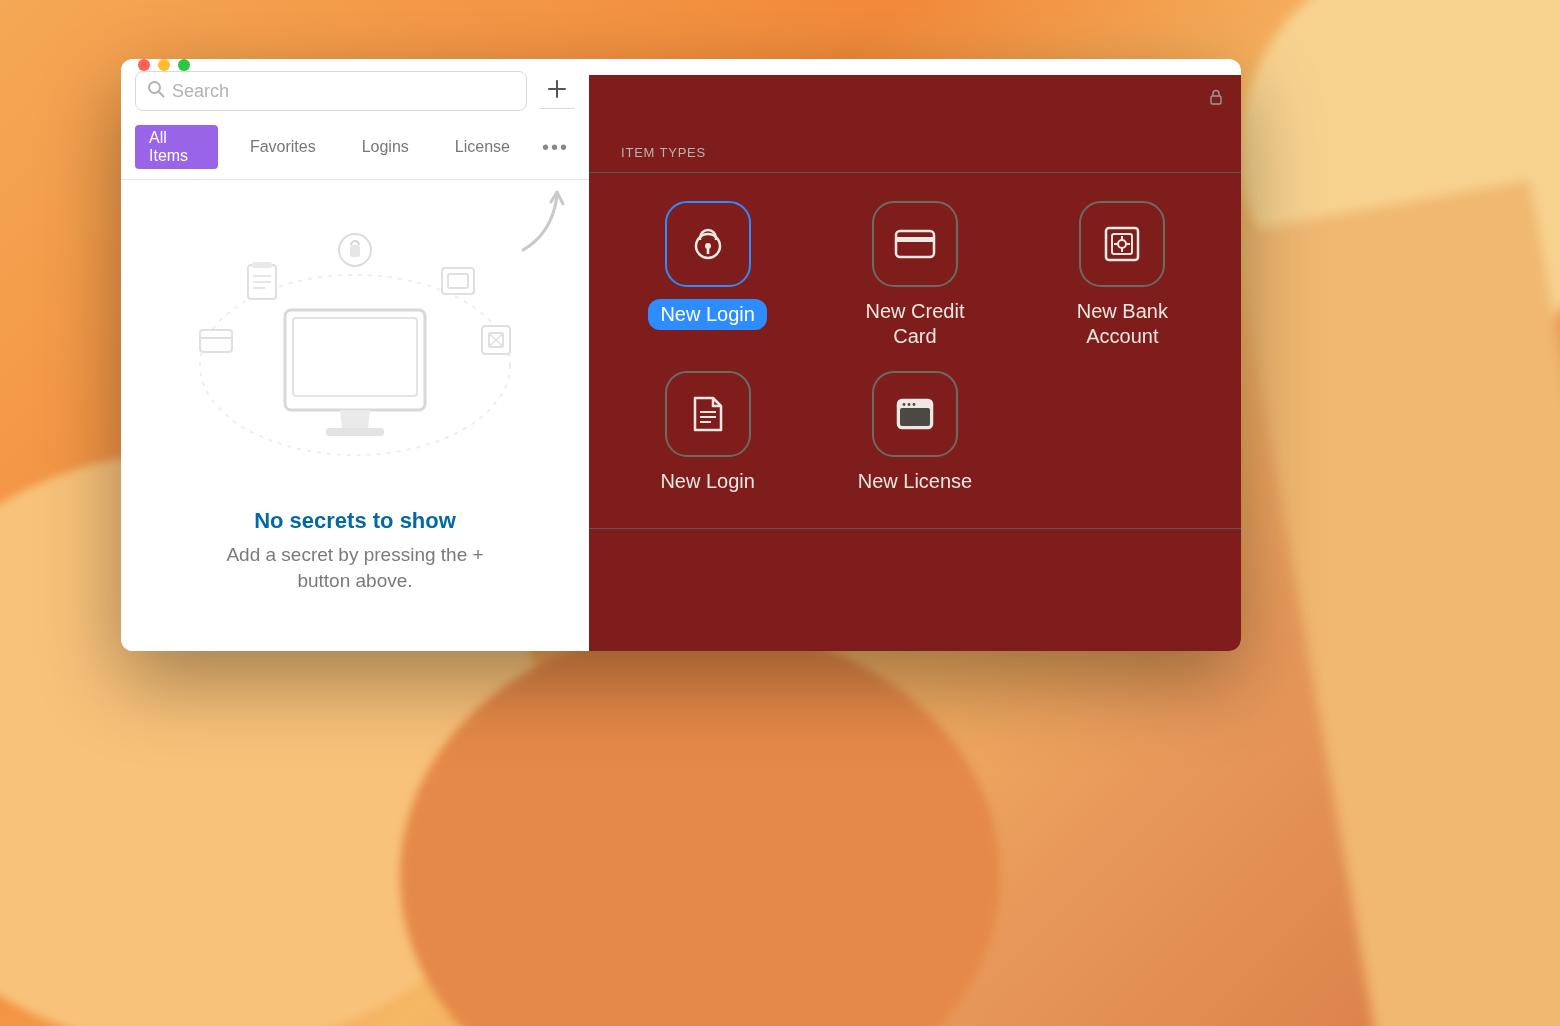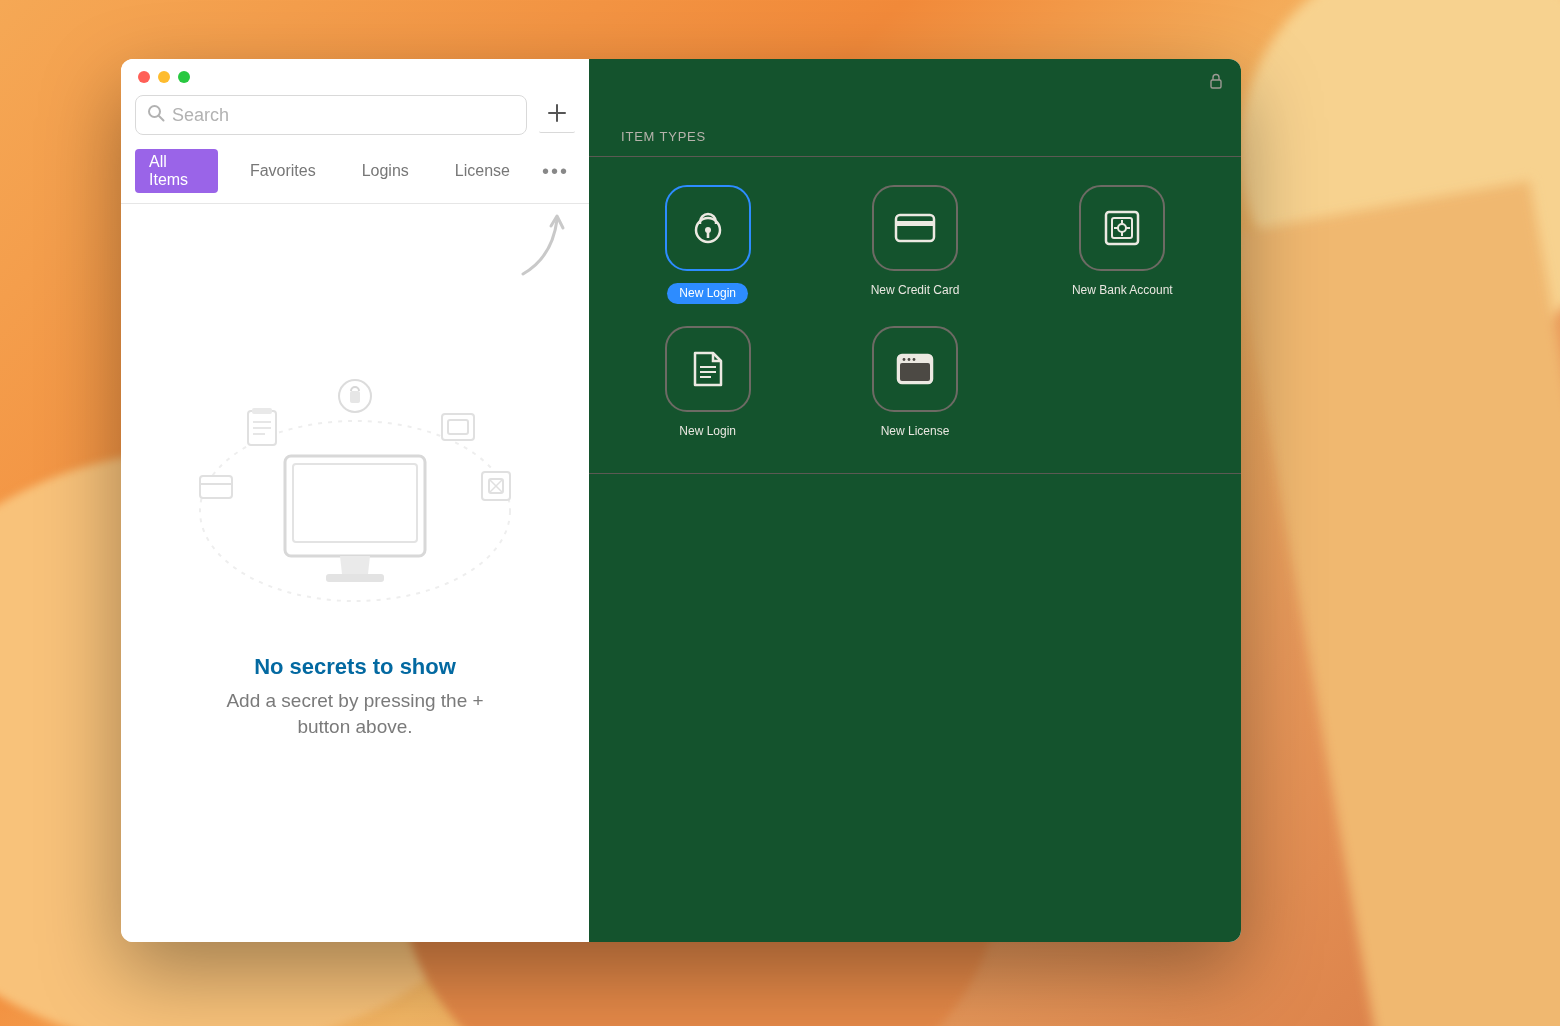--- a/index.html
+++ b/index.html
@@ -10,21 +10,21 @@
       position: relative; overflow: hidden;
     }
     .bg-shape { position:absolute; }
     .bg1 { top:450px; left:-150px; width:700px; height:600px; background:#f8c27a; border-radius:50%; filter:blur(4px); }
     .bg2 { top:-50px; right:-80px; width:400px; height:400px; background:#f7d28f; border-radius:50%; filter:blur(6px); }
     .bg3 { bottom:-100px; left:400px; width:600px; height:500px; background:#e58948; border-radius:50%; filter:blur(4px);}
     .bg4 { top:200px; right:-50px; width:300px; height:900px; background:#f0b870; transform:rotate(-10deg); filter:blur(6px);}
 
     .window {
       position:absolute; top:59px; left:121px;
-      width:1120px; height:883px;
+      width:1120px; height:592px;
       background:#fff;
       border-radius:12px;
       box-shadow:0 30px 80px rgba(0,0,0,0.35);
       display:flex; overflow:hidden;
     }
 
     
     .left-panel { width:468px; display:flex; flex-direction:column; background:#fff; }
 
     .titlebar { height:36px; display:flex; align-items:center; padding-left:17px; gap:8px; }
@@ -57,36 +57,36 @@
     .tab-pill.active { background:#9a64e8; color:#fff; }
     .tabs-more { margin-left:auto; color:#888; font-size:20px; letter-spacing:2px; cursor:pointer; padding-right:6px;}
 
     .empty-area { flex:1; position:relative; display:flex; flex-direction:column; align-items:center; justify-content:center; padding:0 40px 80px 40px;}
     .arrow-up { position:absolute; top:6px; right:22px; }
     .illus { margin-top:30px; }
     .empty-title { margin-top:34px; font-size:22px; font-weight:600; color:#0369a1; }
     .empty-sub { margin-top:8px; font-size:19px; color:#7a7a7a; text-align:center; line-height:1.35; max-width:300px;}
 
     
-    .right-panel { flex:1; background:#14532d; display:flex; flex-direction:column; position:relative; }
+    .right-panel { flex:1; background:#7f1d1d; display:flex; flex-direction:column; position:relative;margin-top:16px; }
     .lock-icon-corner { position:absolute; top:14px; right:18px; color:#9d9a94; }
     .section-label { padding:70px 32px 12px 32px; font-size:13px; letter-spacing:0.8px; color:#b7b3ac; font-weight:500;}
     .hr { height:1px; background:#5c5953; margin:0; }
     .type-grid {
       display:grid; grid-template-columns: repeat(3, 1fr);
       padding:28px 20px 34px 20px; column-gap:10px; row-gap:22px;
     }
     .type-item { display:flex; flex-direction:column; align-items:center; cursor:pointer; }
     .type-ic {
       width:86px; height:86px; border-radius:22px; border:2px solid #6d6a64;
       display:flex; align-items:center; justify-content:center;
     }
     .type-item.selected .type-ic { border-color:#2d8cff; }
     .type-label {
-      margin-top:12px; font-size:12px; color:#eae7e1; text-align:center; line-height:1.25;
+      margin-top:12px; font-size:20px; color:#eae7e1; text-align:center; line-height:1.25;
       max-width:120px;
     }
     .type-item.selected .type-label {
       background:#2d8cff; color:#fff; padding:3px 12px; border-radius:12px;
     }
   </style>
 </head>
 <body>
 
 <div class="bg-shape bg1"></div>

